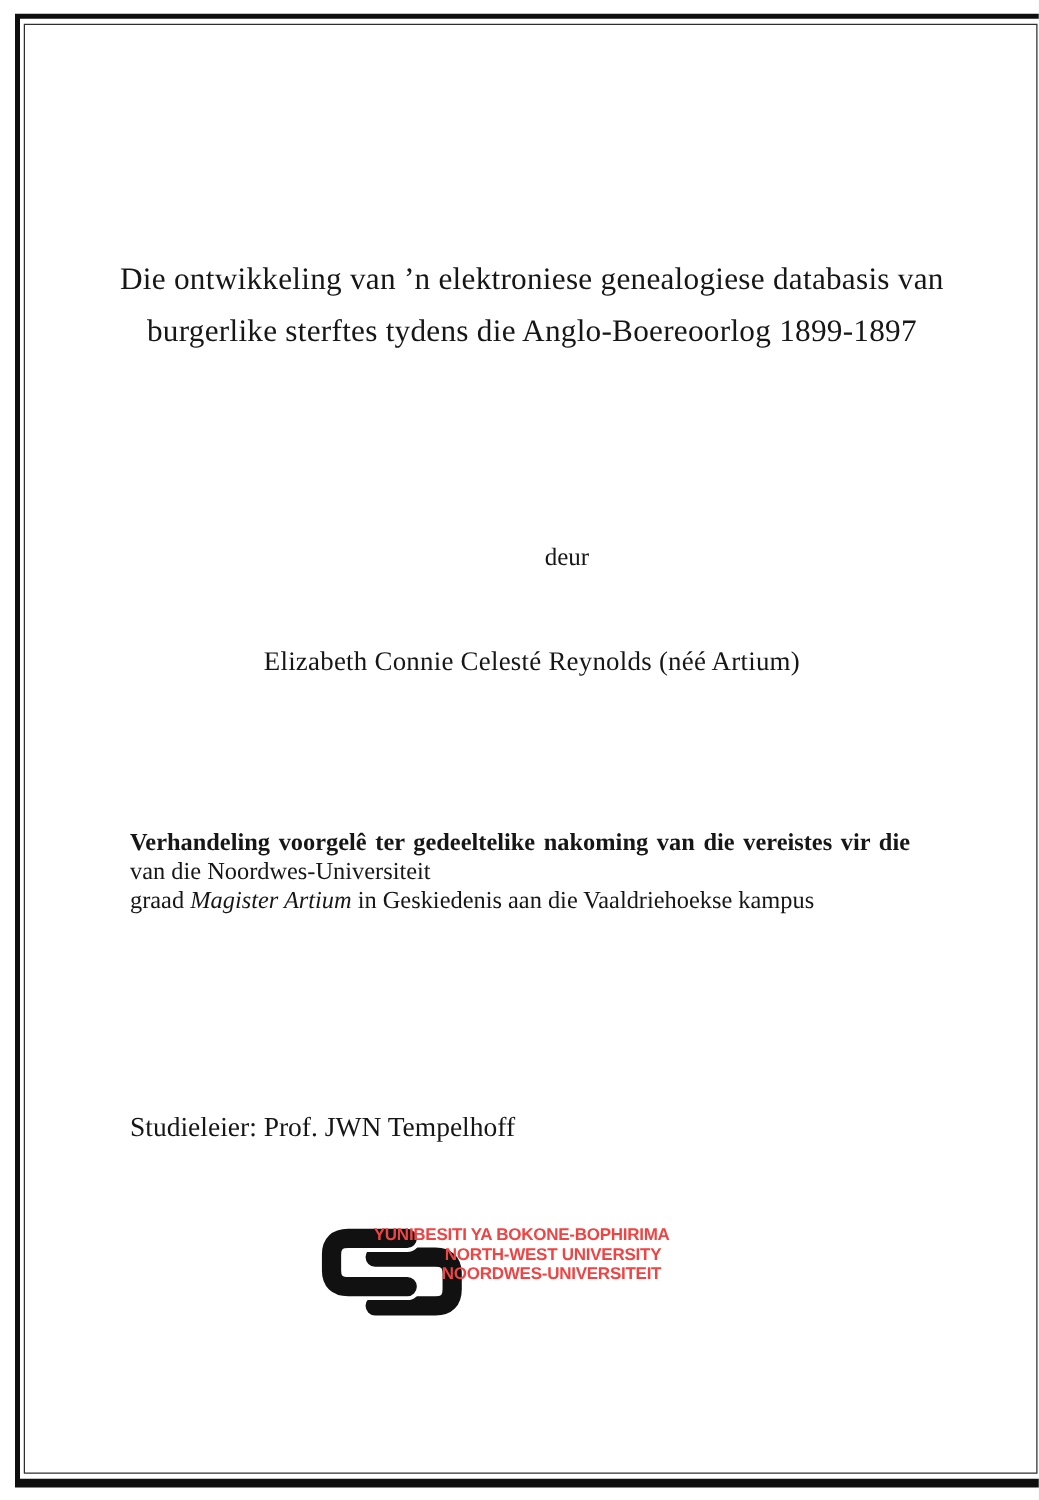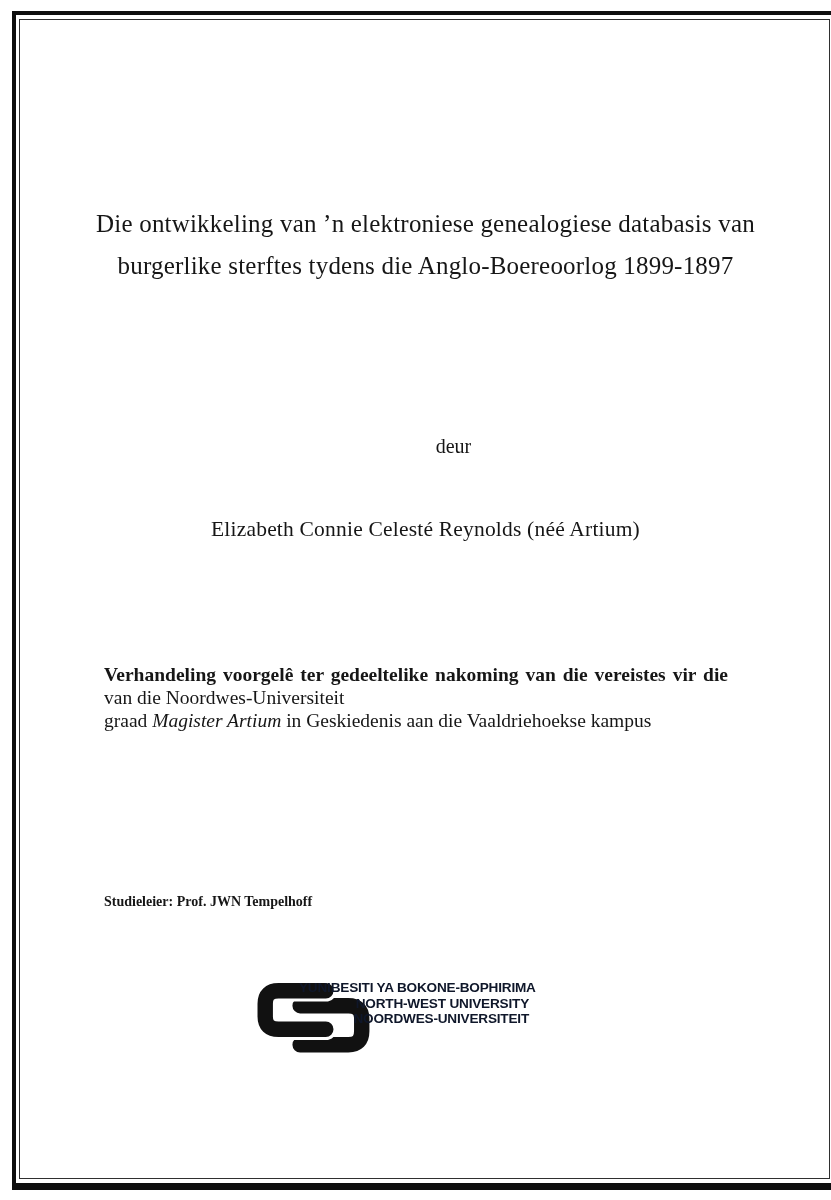--- a/index.html
+++ b/index.html
@@ -44,35 +44,35 @@
     position:absolute;left:104px;top:664px;width:624px;
     font-size:19.5px;line-height:22.8px;
   }
   .statement .just{
     text-align:justify;
     text-align-last:justify;
     font-weight:bold;
   }
   .supervisor-block{
     position:absolute;left:104px;top:889px;
-    font-size:14px;line-height:26px;font-weight:bold;
+    font-size:22px;line-height:26px;
   }
   .logo{
     position:absolute;left:257px;top:977px;width:330px;height:80px;
   }
   .logo-mark{position:absolute;left:0;top:5px;}
   .logo-text{
     position:absolute;left:42px;top:3px;width:230px;
     text-align:right;
     font-family:"Liberation Sans","DejaVu Sans",sans-serif;
     font-weight:bold;
     font-size:13.6px;line-height:15.7px;
     letter-spacing:-0.2px;
     white-space:nowrap;
-    color:#0f172a;
+    color:#ef4444;
   }
 </style>
 </head>
 <body>
 
 <div class="page">
 
   <div class="frame-outer"></div>
   <div class="frame-inner"></div>
 

